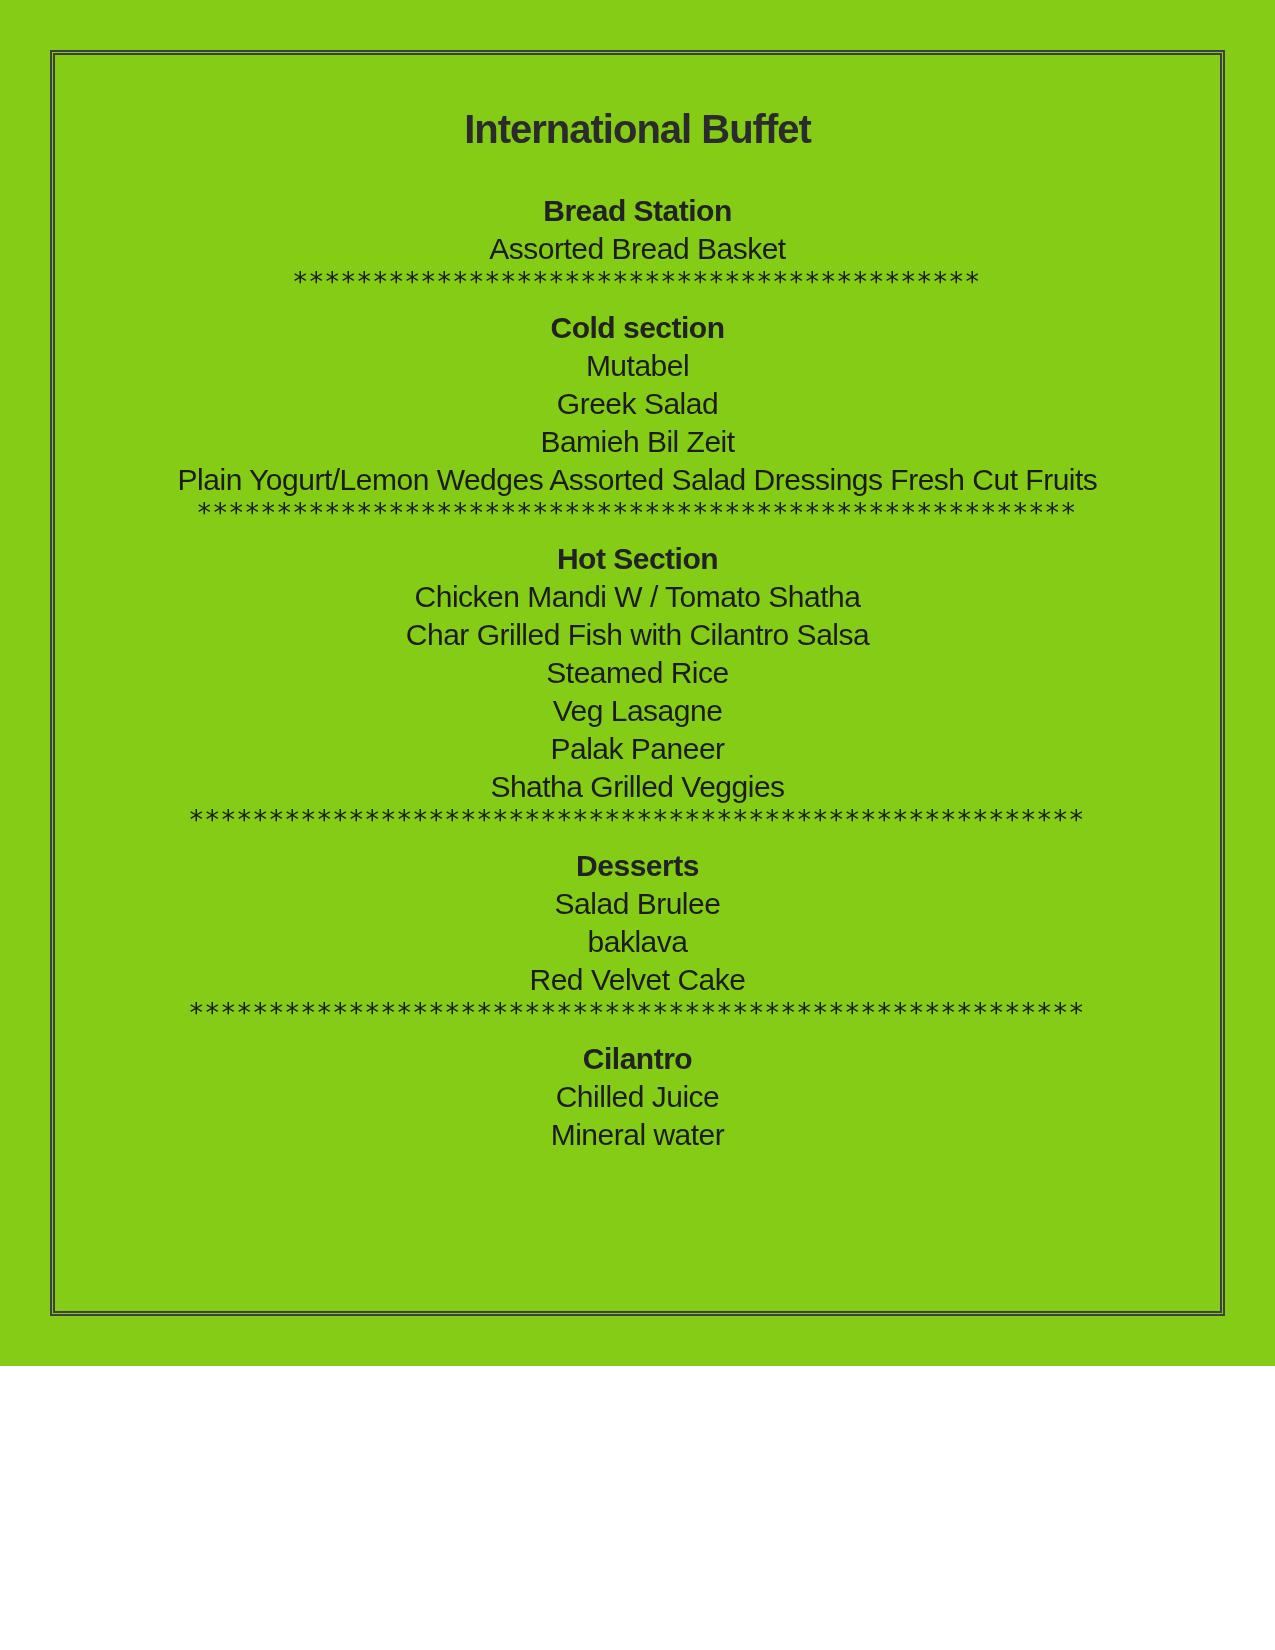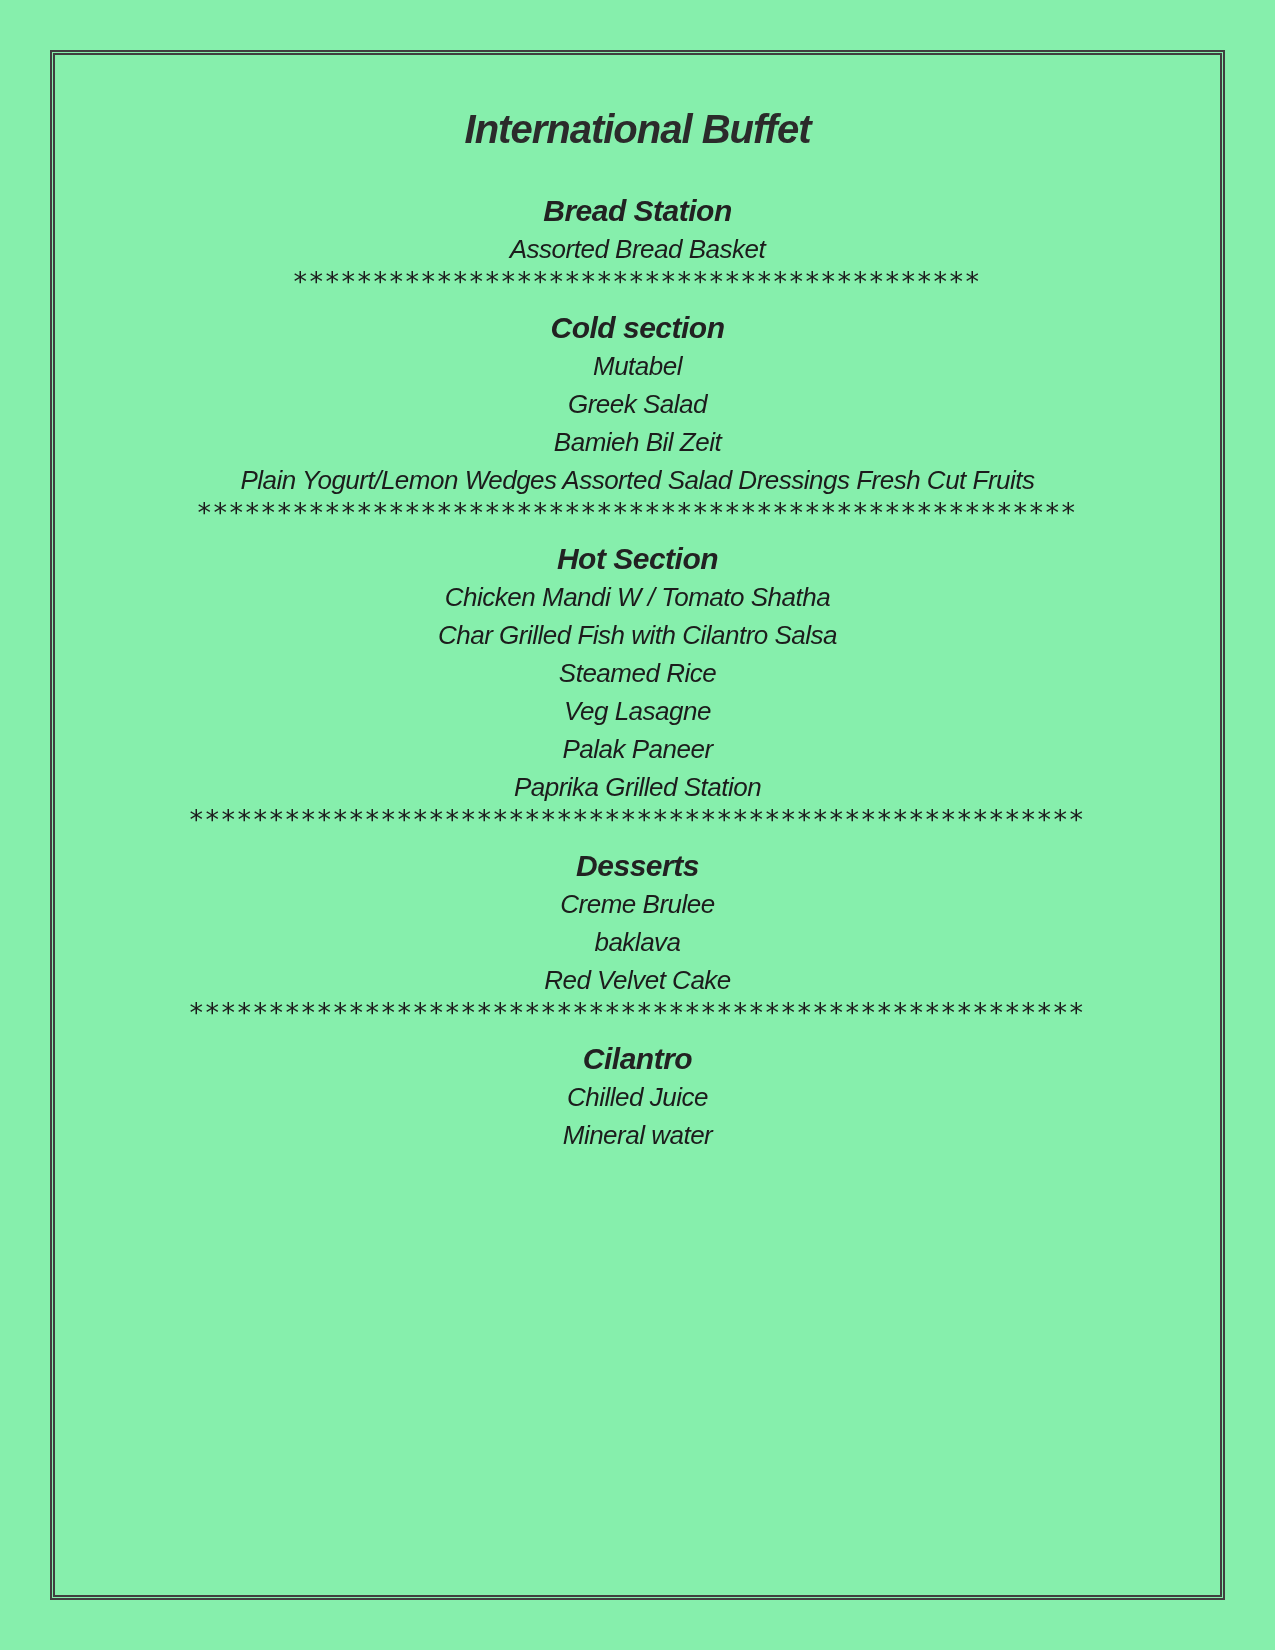--- a/index.html
+++ b/index.html
@@ -3,25 +3,24 @@
 <meta charset="utf-8">
 <style>
   html, body {
     margin: 0;
     padding: 0;
     background: #ffffff;
   }
   .page {
     position: relative;
     width: 1275px;
-    height: 1650px;
-    background: #86efac;
+    height: 1366px;
+    background: #84cc16;
     overflow: hidden;
     font-family: "Liberation Sans", sans-serif;
-    font-style: italic;
   }
   .frame {
     position: absolute;
     top: 50px;
     left: 50px;
     right: 50px;
     bottom: 50px;
     border: 5px double #3f3f3f;
     pointer-events: none;
   }
@@ -47,21 +46,21 @@
   }
   .head {
     margin-top: 8px;
     font-size: 30px;
     font-weight: 700;
     line-height: 38px;
     letter-spacing: -0.5px;
     color: #222222;
   }
   .item {
-    font-size: 26px;
+    font-size: 30px;
     font-weight: 400;
     line-height: 38px;
     letter-spacing: -0.5px;
     color: #1c1c1c;
   }
   .divider {
     margin-top: -5px;
     font-family: "DejaVu Sans", sans-serif;
     font-size: 27px;
     line-height: 38px;
@@ -91,25 +90,25 @@
       <div class="item">Bamieh Bil Zeit</div>
       <div class="item">Plain Yogurt/Lemon Wedges Assorted Salad Dressings Fresh Cut Fruits</div>
       <div class="divider">*******************************************************</div>
 
       <div class="head">Hot Section</div>
       <div class="item">Chicken Mandi W / Tomato Shatha</div>
       <div class="item">Char Grilled Fish with Cilantro Salsa</div>
       <div class="item">Steamed Rice</div>
       <div class="item">Veg Lasagne</div>
       <div class="item">Palak Paneer</div>
-      <div class="item">Paprika Grilled Station</div>
+      <div class="item">Shatha Grilled Veggies</div>
       <div class="divider">********************************************************</div>
 
       <div class="head">Desserts</div>
-      <div class="item">Creme Brulee</div>
+      <div class="item">Salad Brulee</div>
       <div class="item">baklava</div>
       <div class="item">Red Velvet Cake</div>
       <div class="divider">********************************************************</div>
 
       <div class="head">Cilantro</div>
       <div class="item">Chilled Juice</div>
       <div class="item">Mineral water</div>
 
     </div>
   </div>

